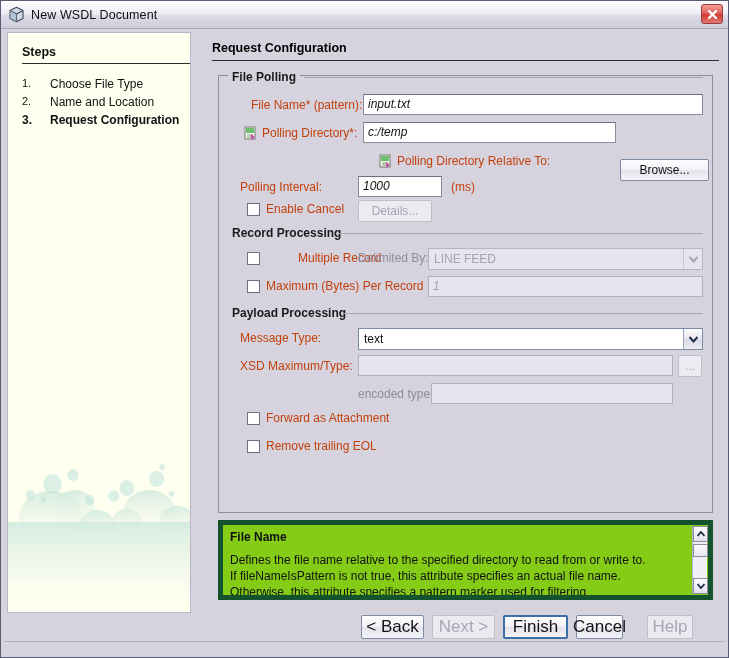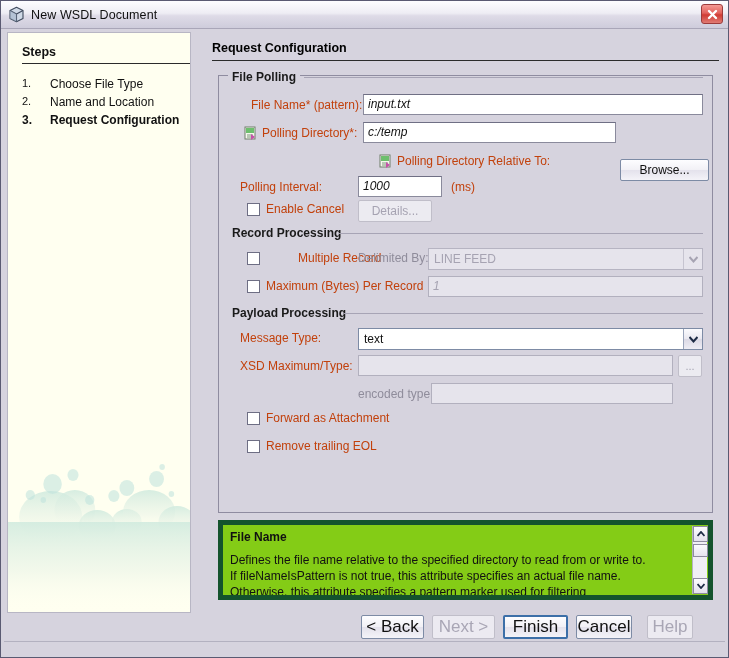--- a/index.html
+++ b/index.html
@@ -319,18 +319,18 @@
           </div>
         </div>
       </div>
     </div>
 
     <div class="footer">
       <div class="foot-rule"></div>
       <div class="fbtn" style="left:360px;width:63px;">&lt; Back</div>
       <div class="fbtn disabled" style="left:431px;width:63px;">Next &gt;</div>
       <div class="fbtn default" style="left:502px;width:65px;">Finish</div>
-      <div class="fbtn" style="left:575px;width:56px;">Cancel</div>
+      <div class="fbtn" style="left:575px;width:47px;">Cancel</div>
       <div class="fbtn disabled" style="left:646px;width:46px;">Help</div>
     </div>
 
   </div>
 </div>
 
 </body></html>

